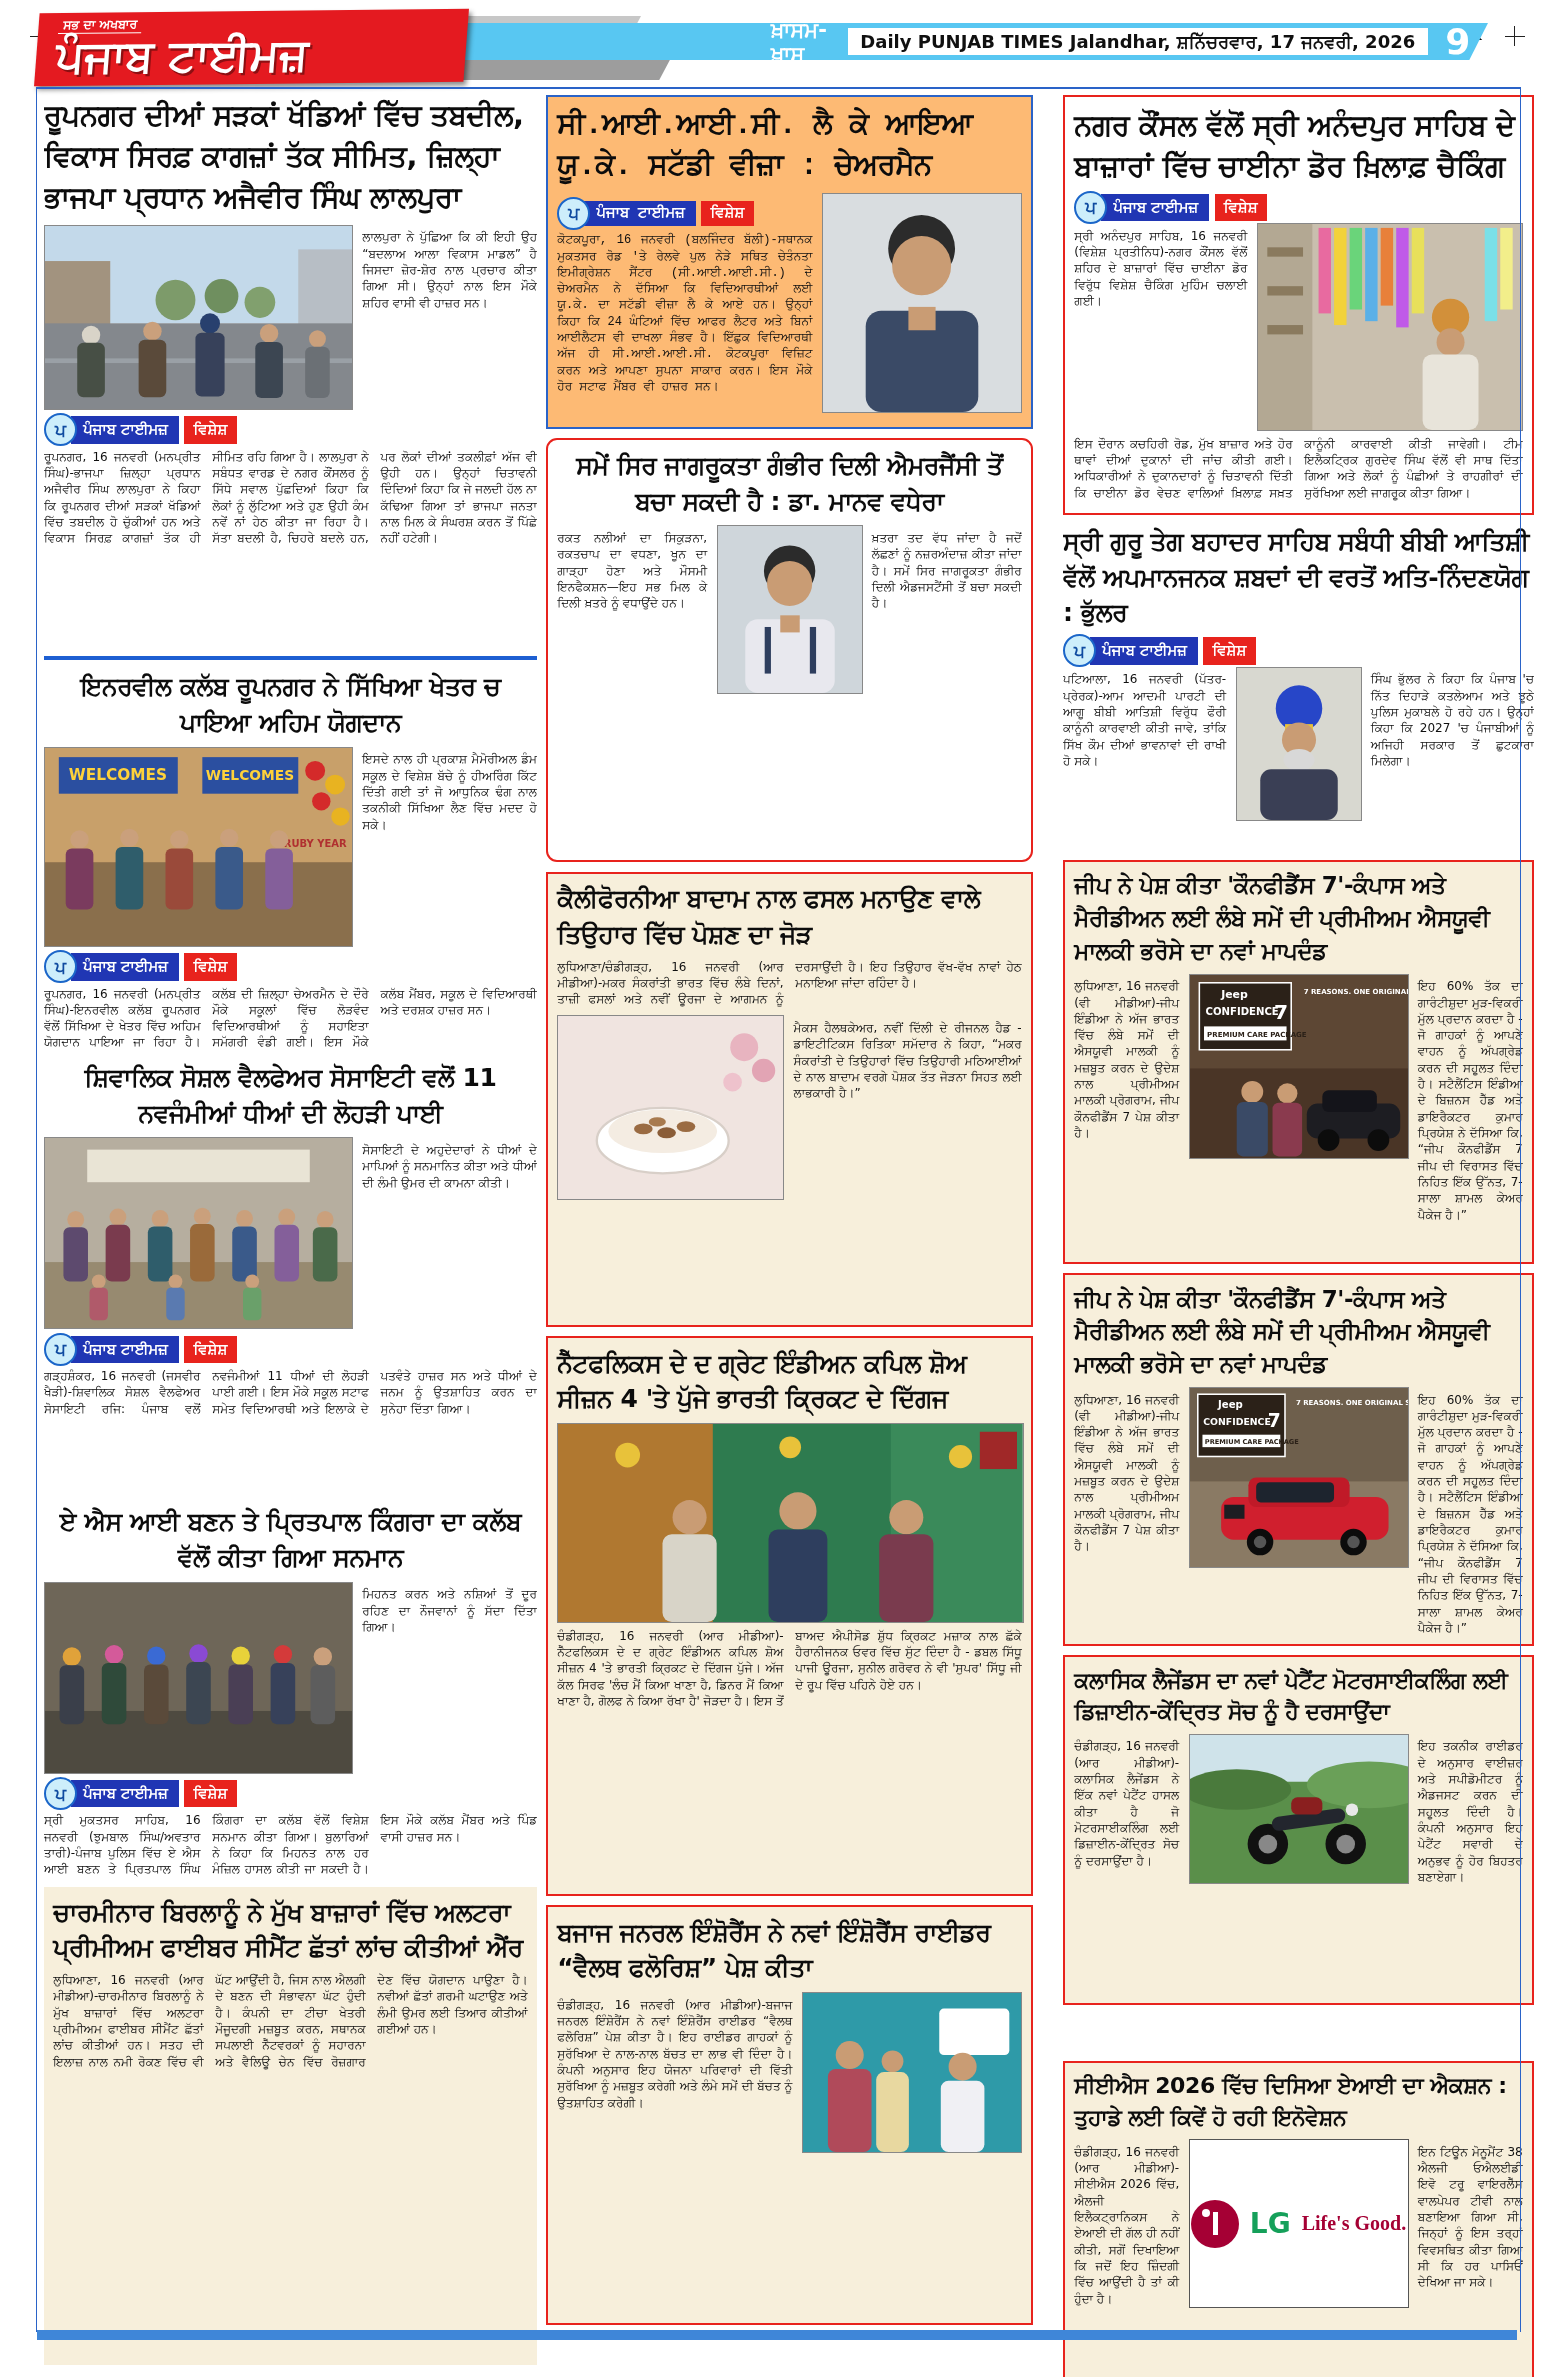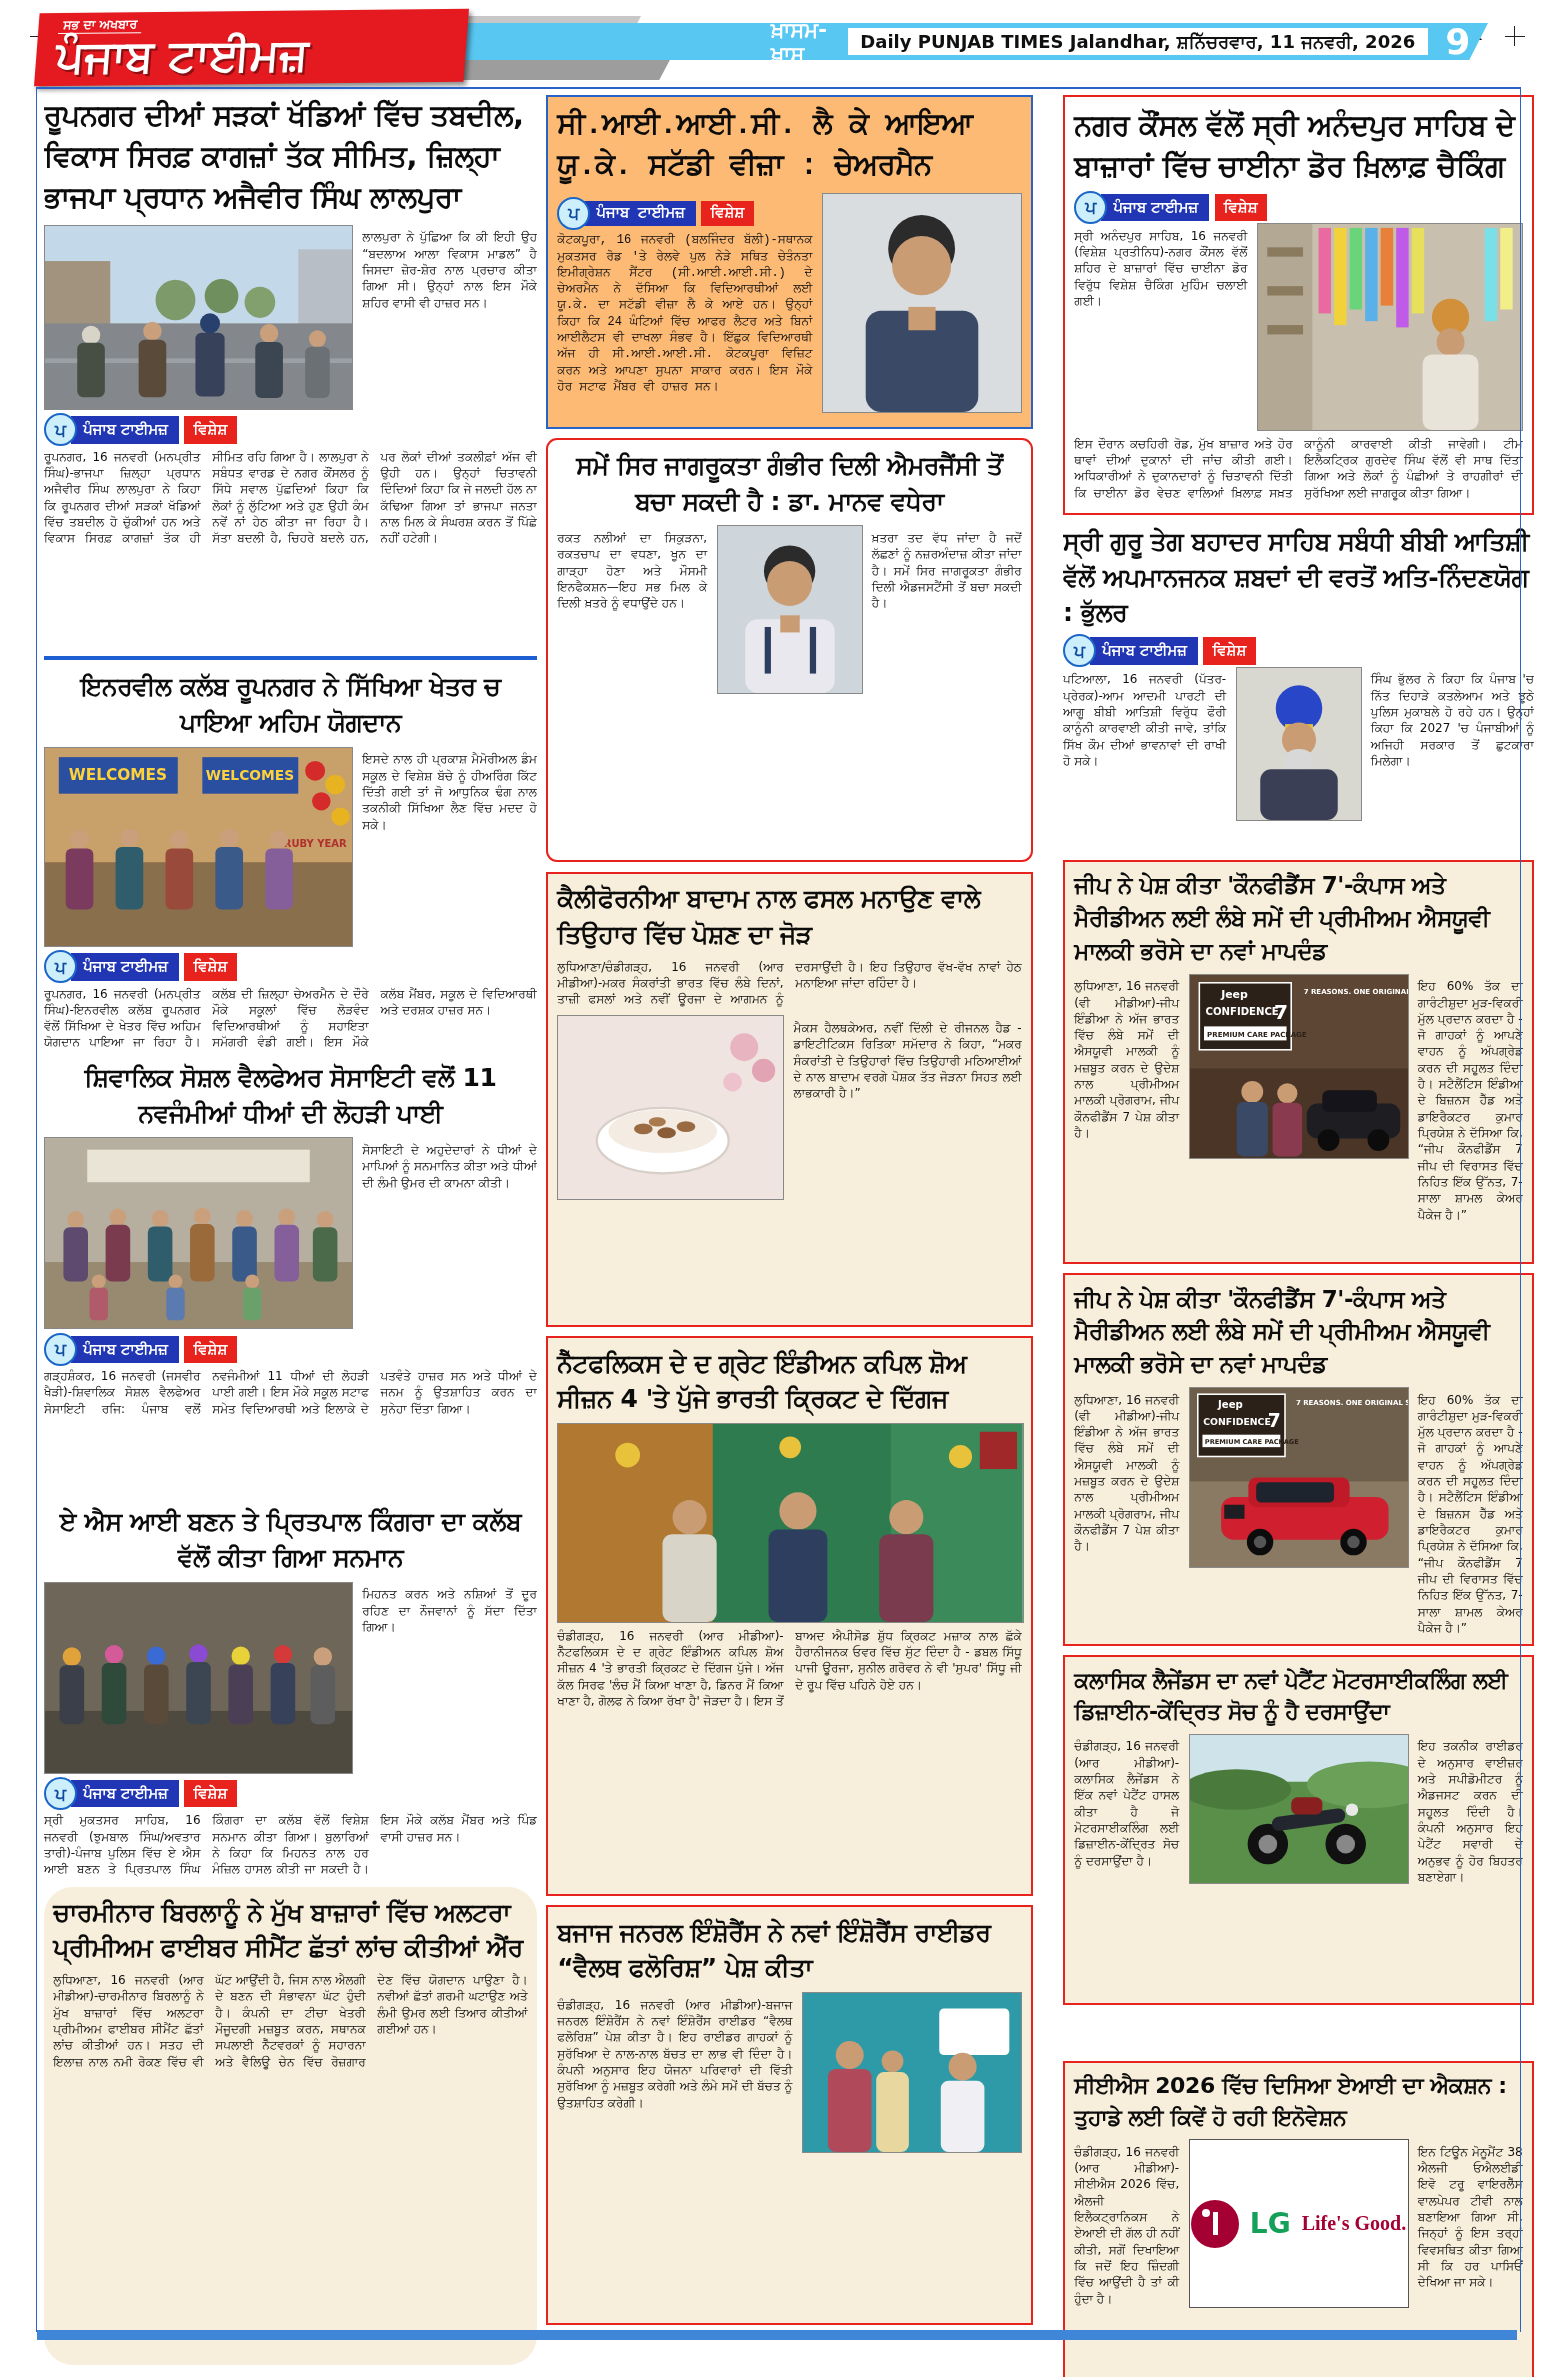--- a/index.html
+++ b/index.html
@@ -28,21 +28,21 @@
          border-right:1.6px solid #2a63c8;border-top:2.3px solid #2a63c8;pointer-events:none;z-index:5;}
   .botbar{position:absolute;left:37px;top:2330px;width:1480px;height:10px;background:#3f86d8;z-index:5;}
   .col{position:absolute;top:95px;display:flex;flex-direction:column;}
   #colL{left:44px;width:493px;}
   #colM{left:546px;width:487px;}
   #colR{left:1044px;width:471px;padding-left:19px;}
   .a{margin-bottom:9.3px;overflow:hidden;box-sizing:border-box;}
   .red-box{border:2.3px solid #e8231d;background:#f7efdb;padding:7.8px 9.3px;}
   .red-box.white{background:#ffffff;}
   .blue-box{border:2.3px solid #2a63c8;background:#fdba74;padding:7.8px 9.3px;font-family:Liberation Mono, monospace;}
-  .cream{background:#f7efdb;padding:7.8px 9.3px;border-radius:29px;}
+  .cream{background:#f7efdb;padding:7.8px 9.3px;}
   .hl{font-weight:700;color:#0c0c0c;margin:0 0 6.2px;line-height:1.42;letter-spacing:-0.4px;}
   .hl-xl{font-size:29px;} .hl-l{font-size:25px;} .hl-m{font-size:23px;} .hl-s{font-size:22px;}
   .center{text-align:center;}
   .body{font-size:12px;line-height:1.36;text-align:justify;margin:4.7px 0 0;color:#101010;}
   .cols3{column-count:3;column-gap:11.7px;}
   .cols2{column-count:2;column-gap:11.7px;}
   .row{display:flex;gap:9.3px;align-items:flex-start;}
   .trio{display:flex;gap:9.3px;align-items:flex-start;}
   .half{flex:1;}
   .blue-rule{height:3.9px;background:#1d5fd2;margin:0 0 9.3px;}
@@ -81,21 +81,21 @@
     <span class="y">Y</span>
     <span class="k">K</span>
   </div>
   <div class="regmark" style="right:29.5px;top:26.4px;left:auto;"></div>
 
   <div class="ribbon1"></div>
   <div class="ribbon2"></div>
 
   <div class="banner">
     <span class="banner-label">ਖ਼ਾਸਮ-ਖ਼ਾਸ</span>
-    <span class="dateline-box">Daily PUNJAB TIMES Jalandhar, ਸ਼ਨਿੱਚਰਵਾਰ, 11 ਜਨਵਰੀ, 2026</span>
+    <span class="dateline-box">Daily PUNJAB TIMES Jalandhar, ਸ਼ਨਿੱਚਰਵਾਰ, 17 ਜਨਵਰੀ, 2026</span>
     <span class="pageno">9</span>
   </div>
 
   <div class="mast">
     <div class="mast-tag">ਸਭ ਦਾ ਅਖਬਾਰ</div>
     <div class="mast-title">ਪੰਜਾਬ ਟਾਈਮਜ਼</div>
   </div>
 
   <div class="frame"></div>
   <div class="botbar"></div>

